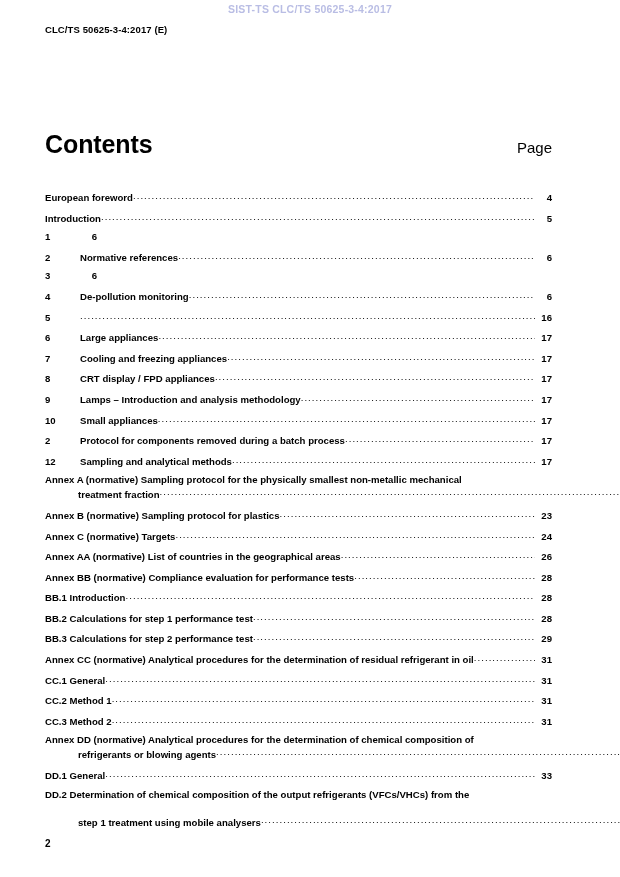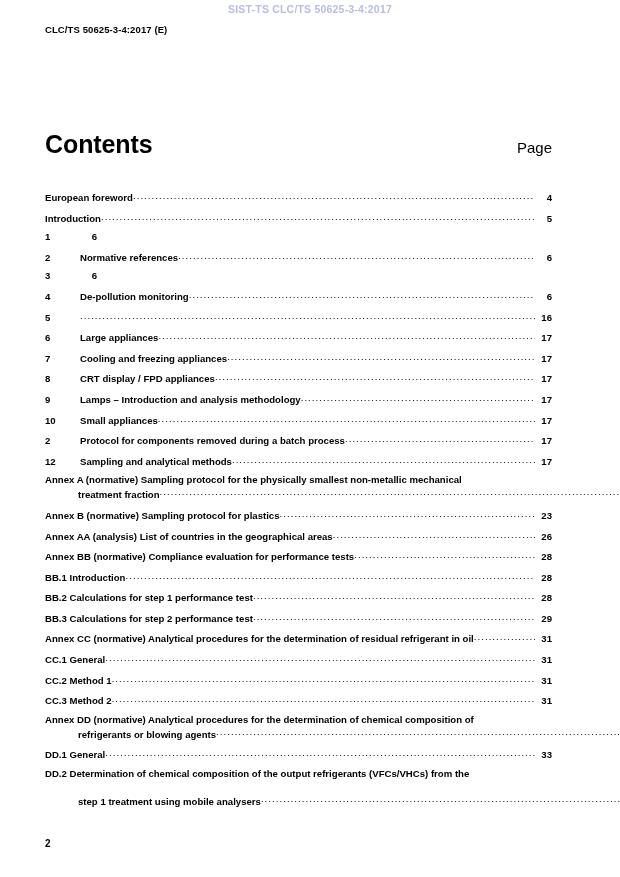--- a/index.html
+++ b/index.html
@@ -355,21 +355,32 @@
               <span class="leadwrap"><span class="leader"></span></span>
             </div>
           </div>
           <span class="pg">23</span>
         </div>
       </div>
       <div class="toc-entry">
         <div class="row">
           <div class="body">
             <div class="titleline">
-              <span class="label">Annex AA (analysis)   List of countries in the geographical areas</span>
+              <span class="label">Annex C (normative)  Targets</span>
+              <span class="leadwrap"><span class="leader"></span></span>
+            </div>
+          </div>
+          <span class="pg">24</span>
+        </div>
+      </div>
+      <div class="toc-entry">
+        <div class="row">
+          <div class="body">
+            <div class="titleline">
+              <span class="label">Annex AA (normative)   List of countries in the geographical areas</span>
               <span class="leadwrap"><span class="leader"></span></span>
             </div>
           </div>
           <span class="pg">26</span>
         </div>
       </div>
       <div class="toc-entry">
         <div class="row">
           <div class="body">
             <div class="titleline">

